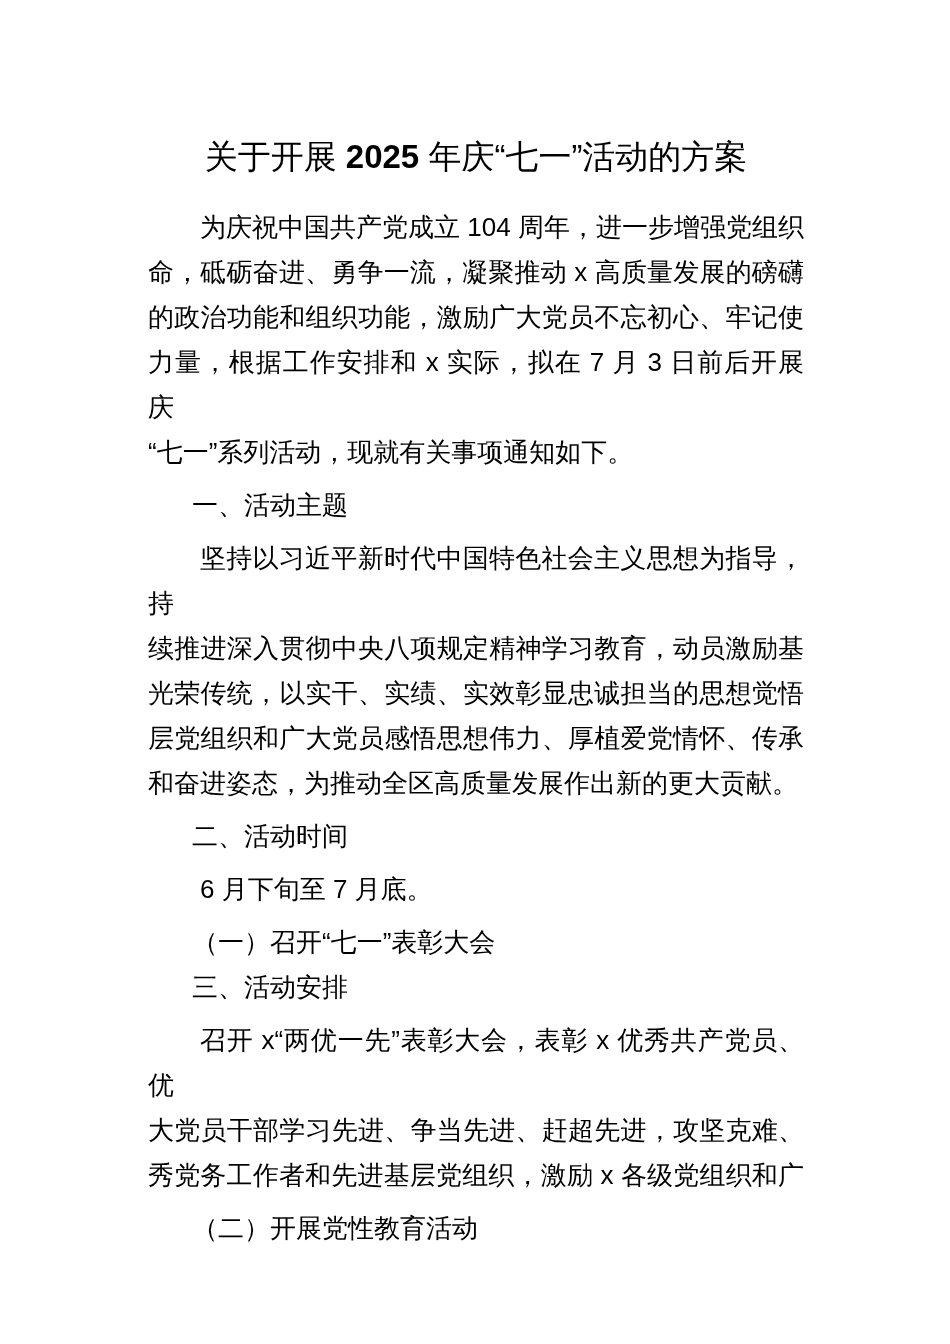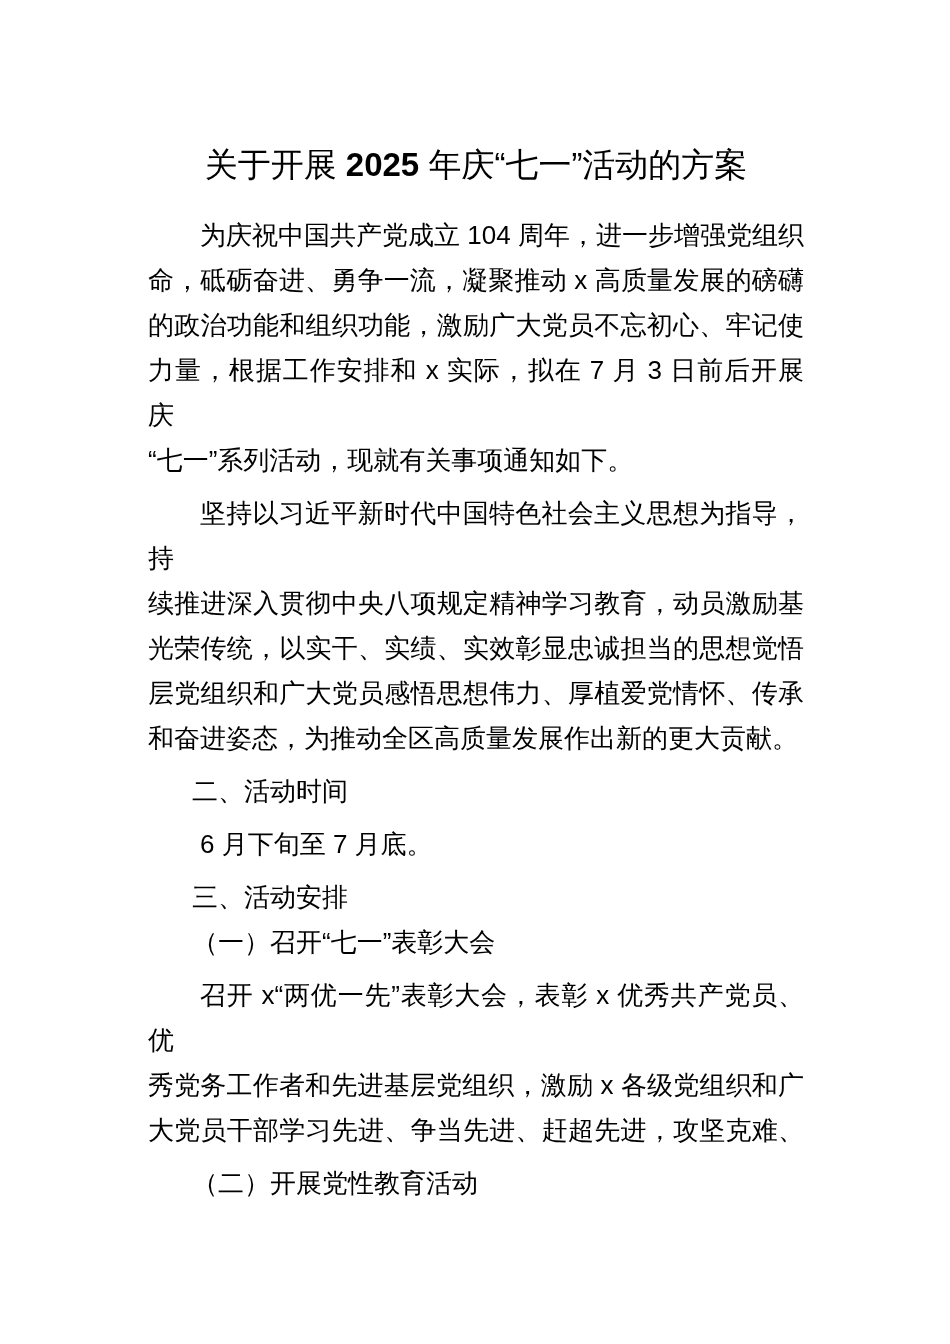--- a/index.html
+++ b/index.html
@@ -20,21 +20,21 @@
     position: absolute;
     left: 140px;
     top: 131px;
     width: 672px;
   }
   .title {
     font-size: 33px;
     line-height: 52px;
     text-align: center;
     font-weight: 400;
-    margin: 8px 0 22px 0;
+    margin: 0 0 22px 0;
     white-space: nowrap;
   }
   .title .bold {
     font-weight: 700;
   }
   .para {
     margin: 8px;
   }
   .line {
     font-size: 26px;
@@ -60,33 +60,34 @@
 <div class="page">
   <div class="doc-body">
       <div class="title"><span class="">关于开展 </span><span class="bold">2025</span><span class=""> 年庆“七一”活动的方案</span></div>
       <div class="para">
         <div class="line first fill">为庆祝中国共产党成立 104 周年，进一步增强党组织</div>
         <div class="line fill">命，砥砺奋进、勇争一流，凝聚推动 x 高质量发展的磅礴</div>
         <div class="line fill">的政治功能和组织功能，激励广大党员不忘初心、牢记使</div>
         <div class="line fill">力量，根据工作安排和 x 实际，拟在 7 月 3 日前后开展庆</div>
         <div class="line">“七一”系列活动，现就有关事项通知如下。</div>
       </div>
+      <div class="heading">一、活动主题</div>
       <div class="para">
         <div class="line first fill">坚持以习近平新时代中国特色社会主义思想为指导，持</div>
         <div class="line fill">续推进深入贯彻中央八项规定精神学习教育，动员激励基</div>
         <div class="line fill">光荣传统，以实干、实绩、实效彰显忠诚担当的思想觉悟</div>
         <div class="line fill">层党组织和广大党员感悟思想伟力、厚植爱党情怀、传承</div>
         <div class="line">和奋进姿态，为推动全区高质量发展作出新的更大贡献。</div>
       </div>
       <div class="heading">二、活动时间</div>
       <div class="para">
         <div class="line first">6 月下旬至 7 月底。</div>
       </div>
+      <div class="heading">（一）召开“七一”表彰大会</div>
       <div class="heading">三、活动安排</div>
-      <div class="heading">（一）召开“七一”表彰大会</div>
       <div class="para">
         <div class="line first fill">召开 x“两优一先”表彰大会，表彰 x 优秀共产党员、优</div>
+        <div class="line fill">大党员干部学习先进、争当先进、赶超先进，攻坚克难、</div>
         <div class="line fill">秀党务工作者和先进基层党组织，激励 x 各级党组织和广</div>
-        <div class="line fill">大党员干部学习先进、争当先进、赶超先进，攻坚克难、</div>
       </div>
       <div class="heading">（二）开展党性教育活动</div>
     </div>
 </div>
 
 </body></html>

